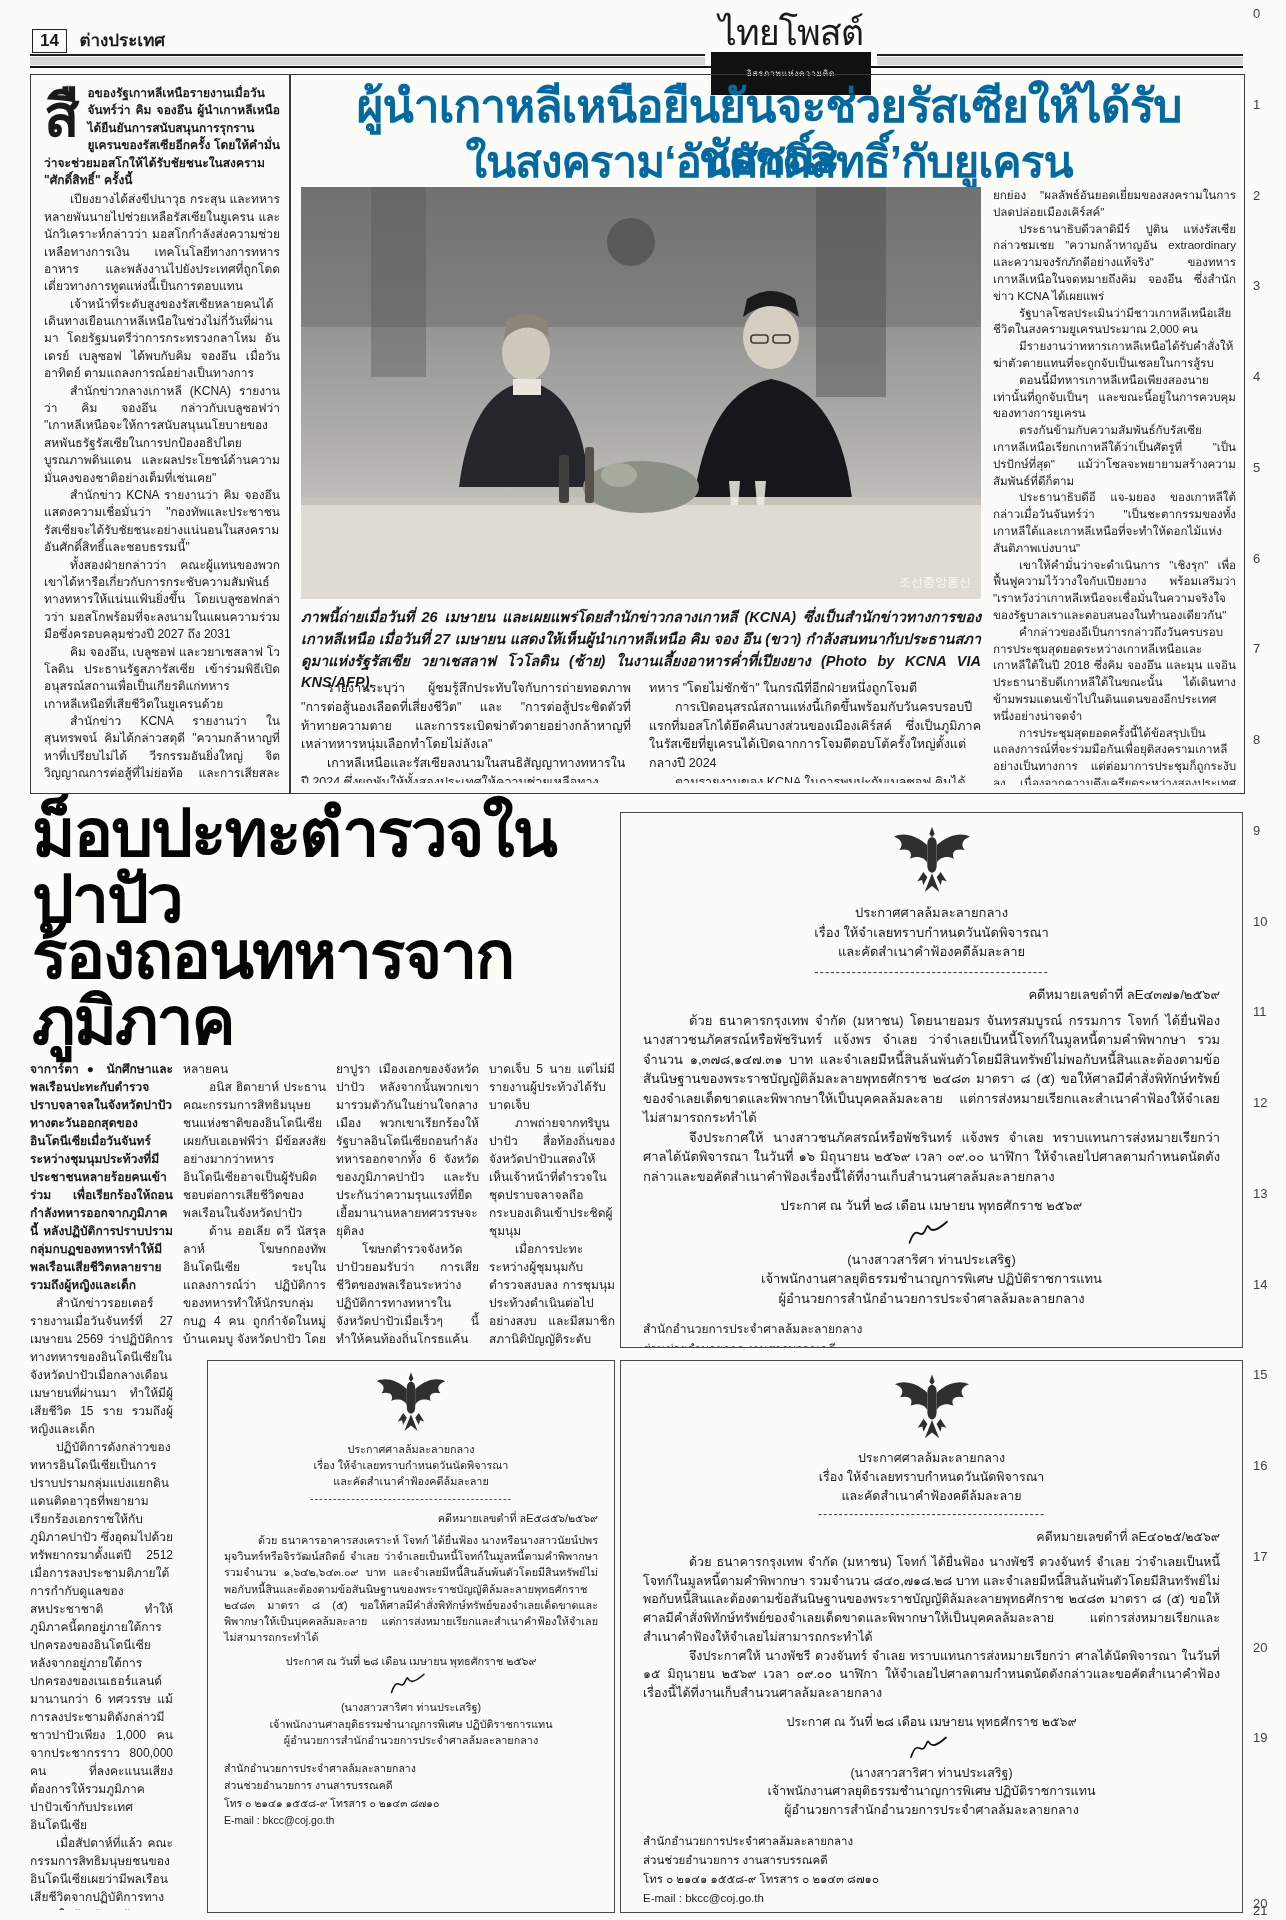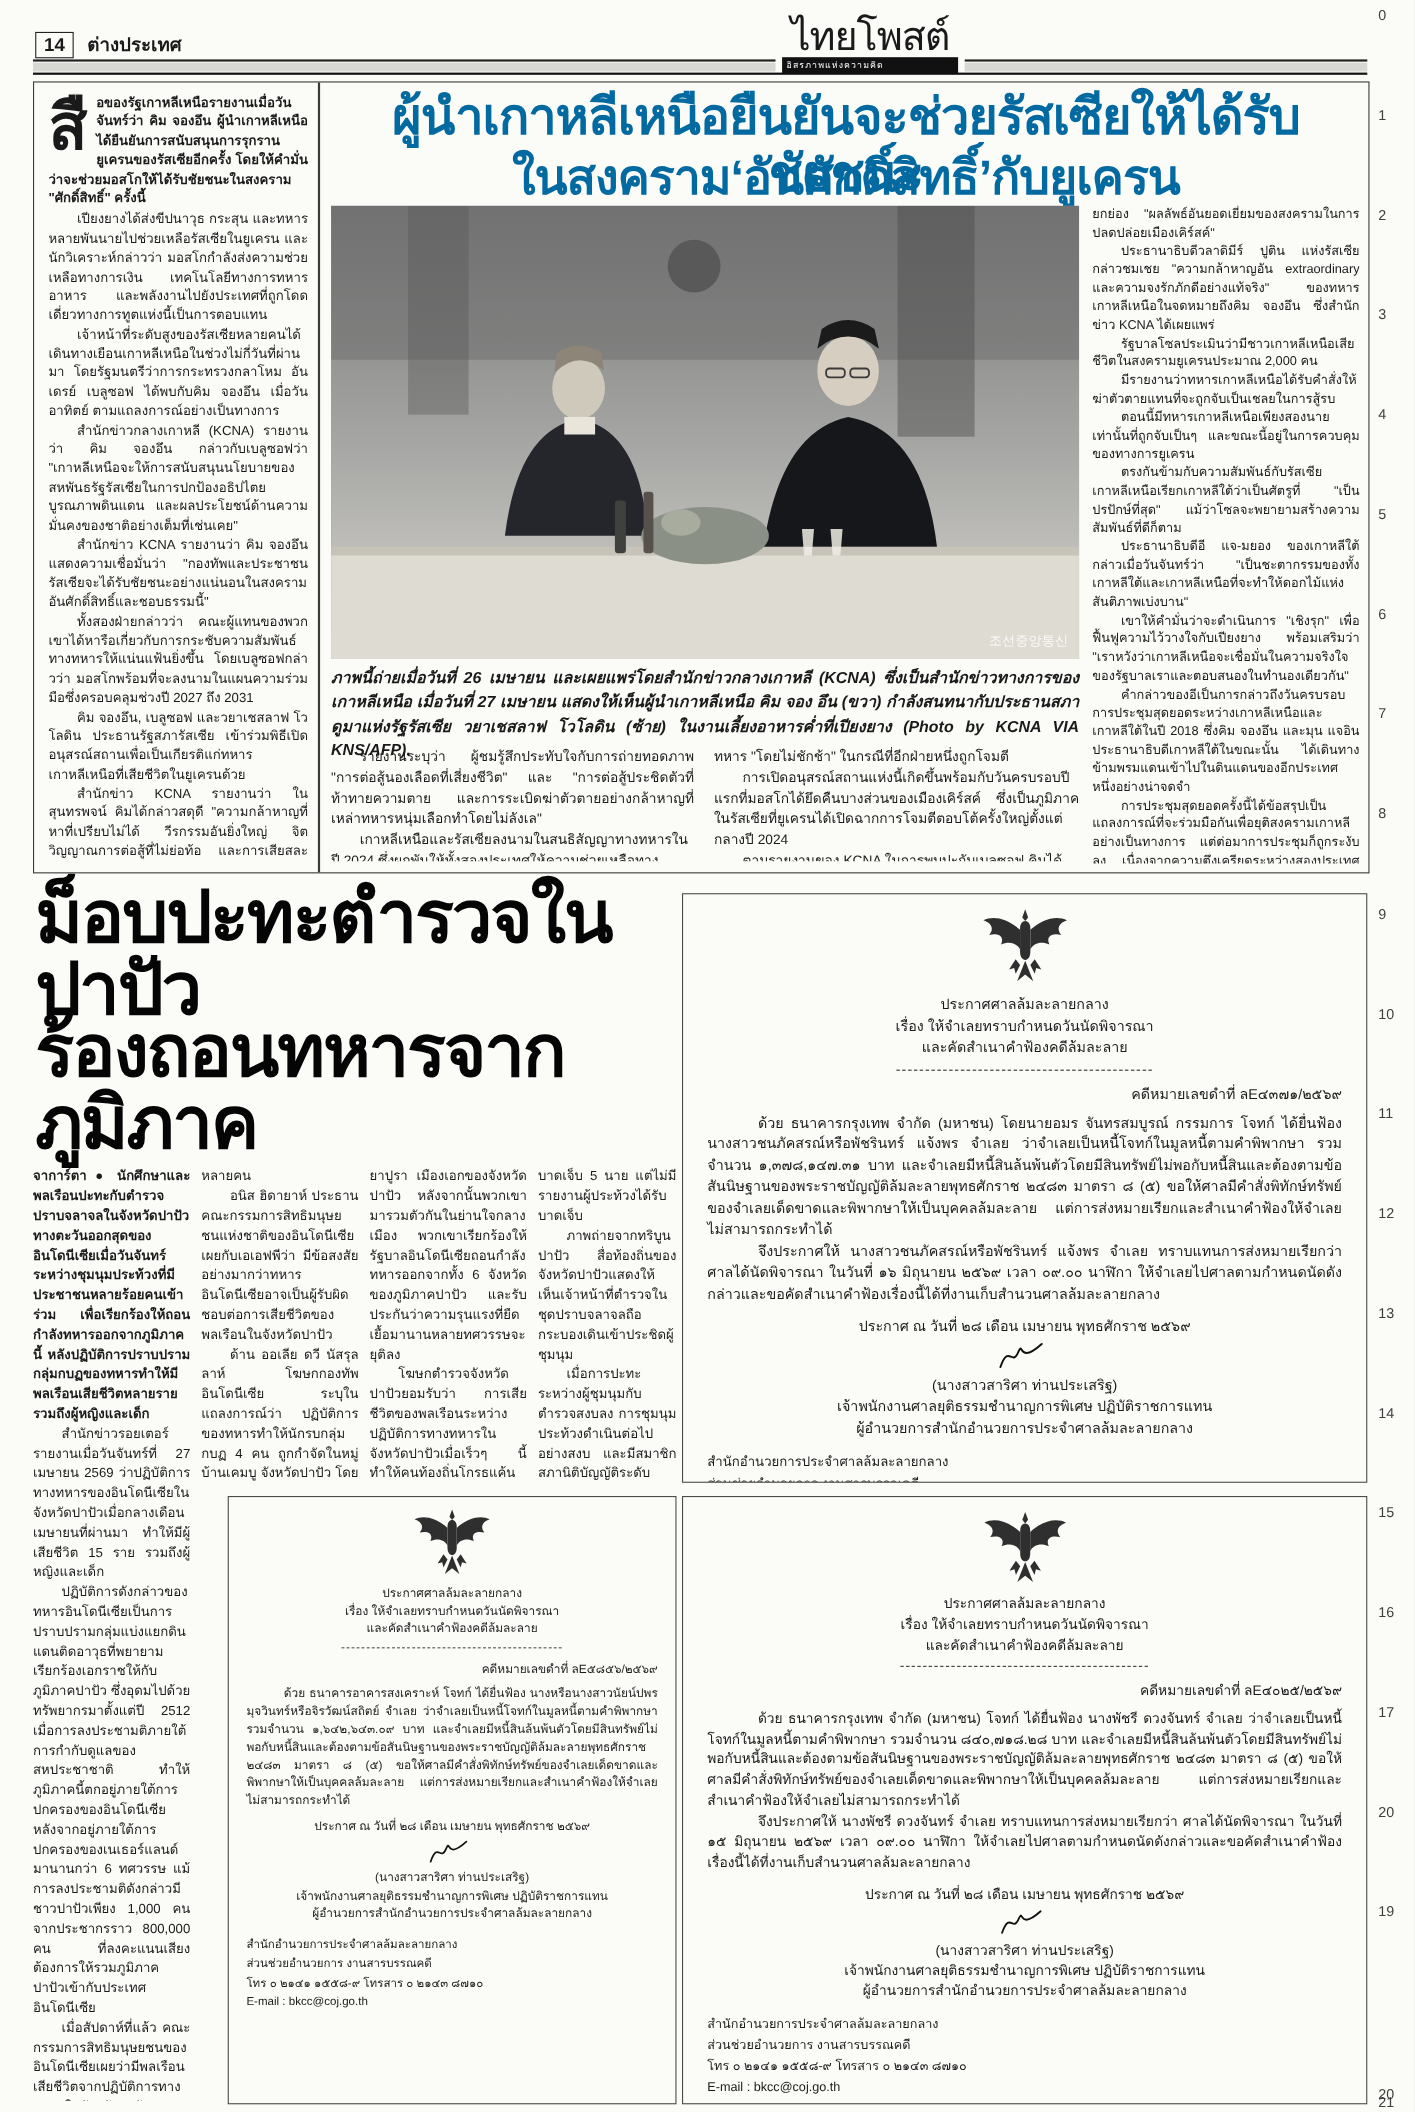--- a/index.html
+++ b/index.html
@@ -6,21 +6,21 @@
   .page{position:relative;width:1286px;height:1920px;background:#fbfbf8;overflow:hidden;
         font-family:"Liberation Sans","DejaVu Sans",sans-serif;color:#1a1a1a;}
   .abs{position:absolute;}
   
   .pageno{border:1.5px solid #222;padding:1px 7px;font-weight:bold;font-size:17px;display:inline-block;}
   .section{font-weight:bold;font-size:17px;margin-left:8px;}
   .rule1{height:1.5px;background:#222;}
   .grayband{height:8px;background:#d7d7d4;}
   .rule2{height:2px;background:#111;}
   .masthead{font-weight:400;font-size:36px;letter-spacing:-1px;text-align:center;line-height:1.05;}
-  .tagbar{background:#111;color:#fff;font-size:8px;padding:1px 4px;letter-spacing:1px;}
+  .tagbar{background:#111;color:#fff;font-size:8px;text-align:center;padding:15px 4px;letter-spacing:1px;}
   
   .a1box{border:1.5px solid #3a3a3a;}
   .vrule{width:1.5px;background:#3a3a3a;}
   .hl1{font-weight:900;text-align:center;line-height:1.12;letter-spacing:-1px;color:#0369a1;}
   .col{overflow:hidden;text-align:justify;}
   .p{margin:0;text-align:justify;text-indent:26px;}
   .p.ni{text-indent:0;}
   .lead{font-weight:bold;}
   .dropcap{float:left;font-size:58px;line-height:.85;font-weight:900;margin:6px 8px 0 0;}
   .caption{font-style:italic;font-weight:bold;font-size:14.5px;line-height:1.5;text-align:justify;}

